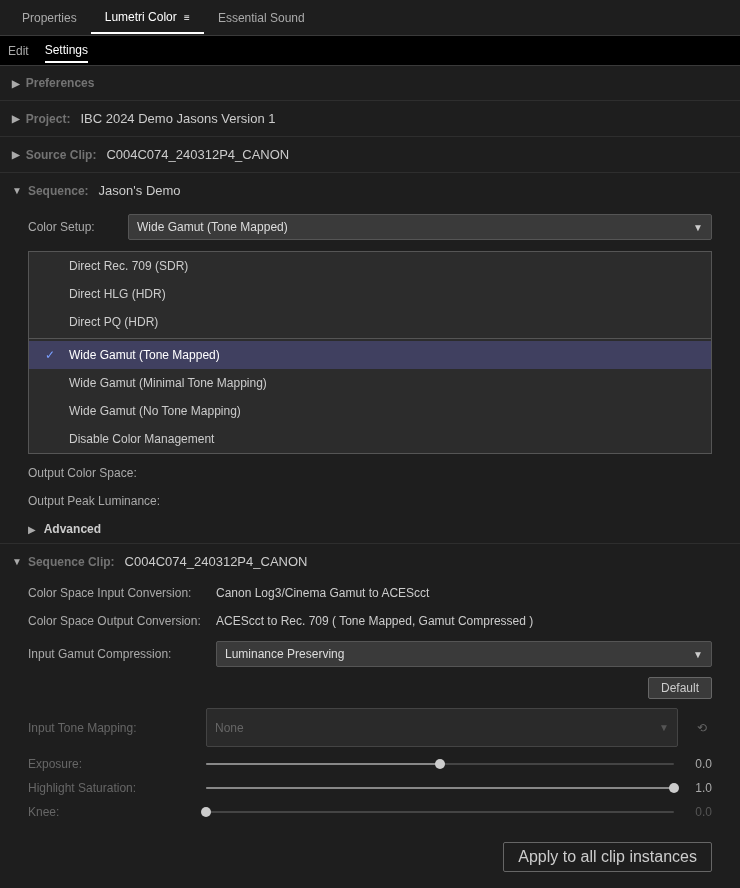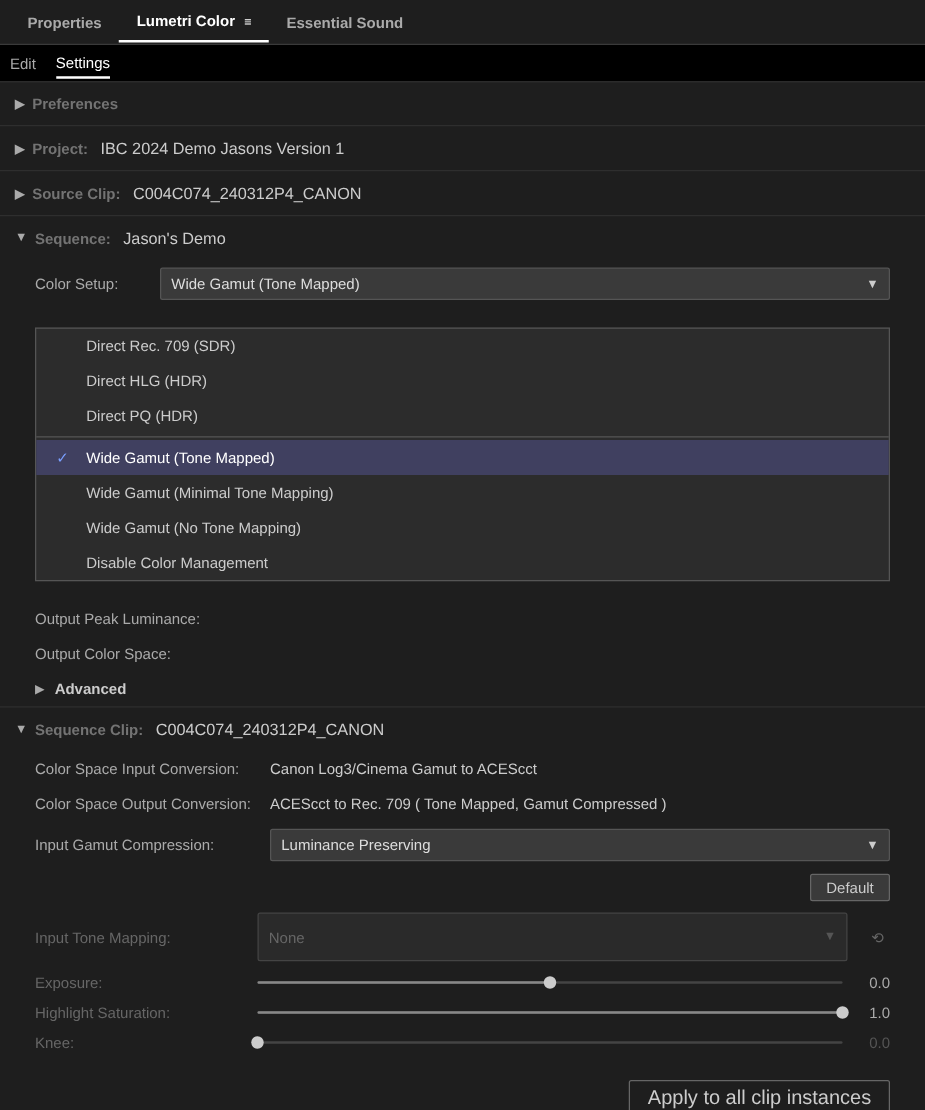--- a/index.html
+++ b/index.html
@@ -14,21 +14,20 @@
     }
 
     
     .tab-bar {
       display: flex;
       align-items: center;
       background: #1e1e1e;
       border-bottom: 1px solid #3a3a3a;
       padding: 0 8px;
       height: 36px;
-      font-weight: bold;
     }
     .tab {
       padding: 8px 14px;
       cursor: pointer;
       color: #aaa;
       font-size: 12px;
       position: relative;
     }
     .tab.active {
       color: #fff;
@@ -155,21 +154,21 @@
     .color-setup-dropdown {
       flex: 1;
     }
 
     
     .dropdown-menu {
       position: relative;
       background: #2c2c2c;
       border: 1px solid #555;
       z-index: 10;
-      margin: 16px 28px;
+      margin: 5px 28px;
     }
 
     .dropdown-menu-item {
       padding: 7px 16px;
       cursor: pointer;
       color: #ccc;
       font-size: 12px;
       display: flex;
       align-items: center;
       gap: 8px;
@@ -407,25 +406,25 @@
         <span class="check"></span>
         <span>Wide Gamut (No Tone Mapping)</span>
       </div>
       <div class="dropdown-menu-item">
         <span class="check"></span>
         <span>Disable Color Management</span>
       </div>
     </div>
 
     <div class="row">
+      <span class="row-label">Output Color Space:</span>
+    </div>
+
+    <div class="row">
       <span class="row-label">Output Peak Luminance:</span>
-    </div>
-
-    <div class="row">
-      <span class="row-label">Output Color Space:</span>
     </div>
 
     <div class="row" style="cursor:pointer;">
       <span class="chevron">▶</span>
       <span class="row-label" style="font-weight:600; color:#ccc;">Advanced</span>
     </div>
   </div>
 
   <div class="seq-clip-section">
     <div class="section-header">

